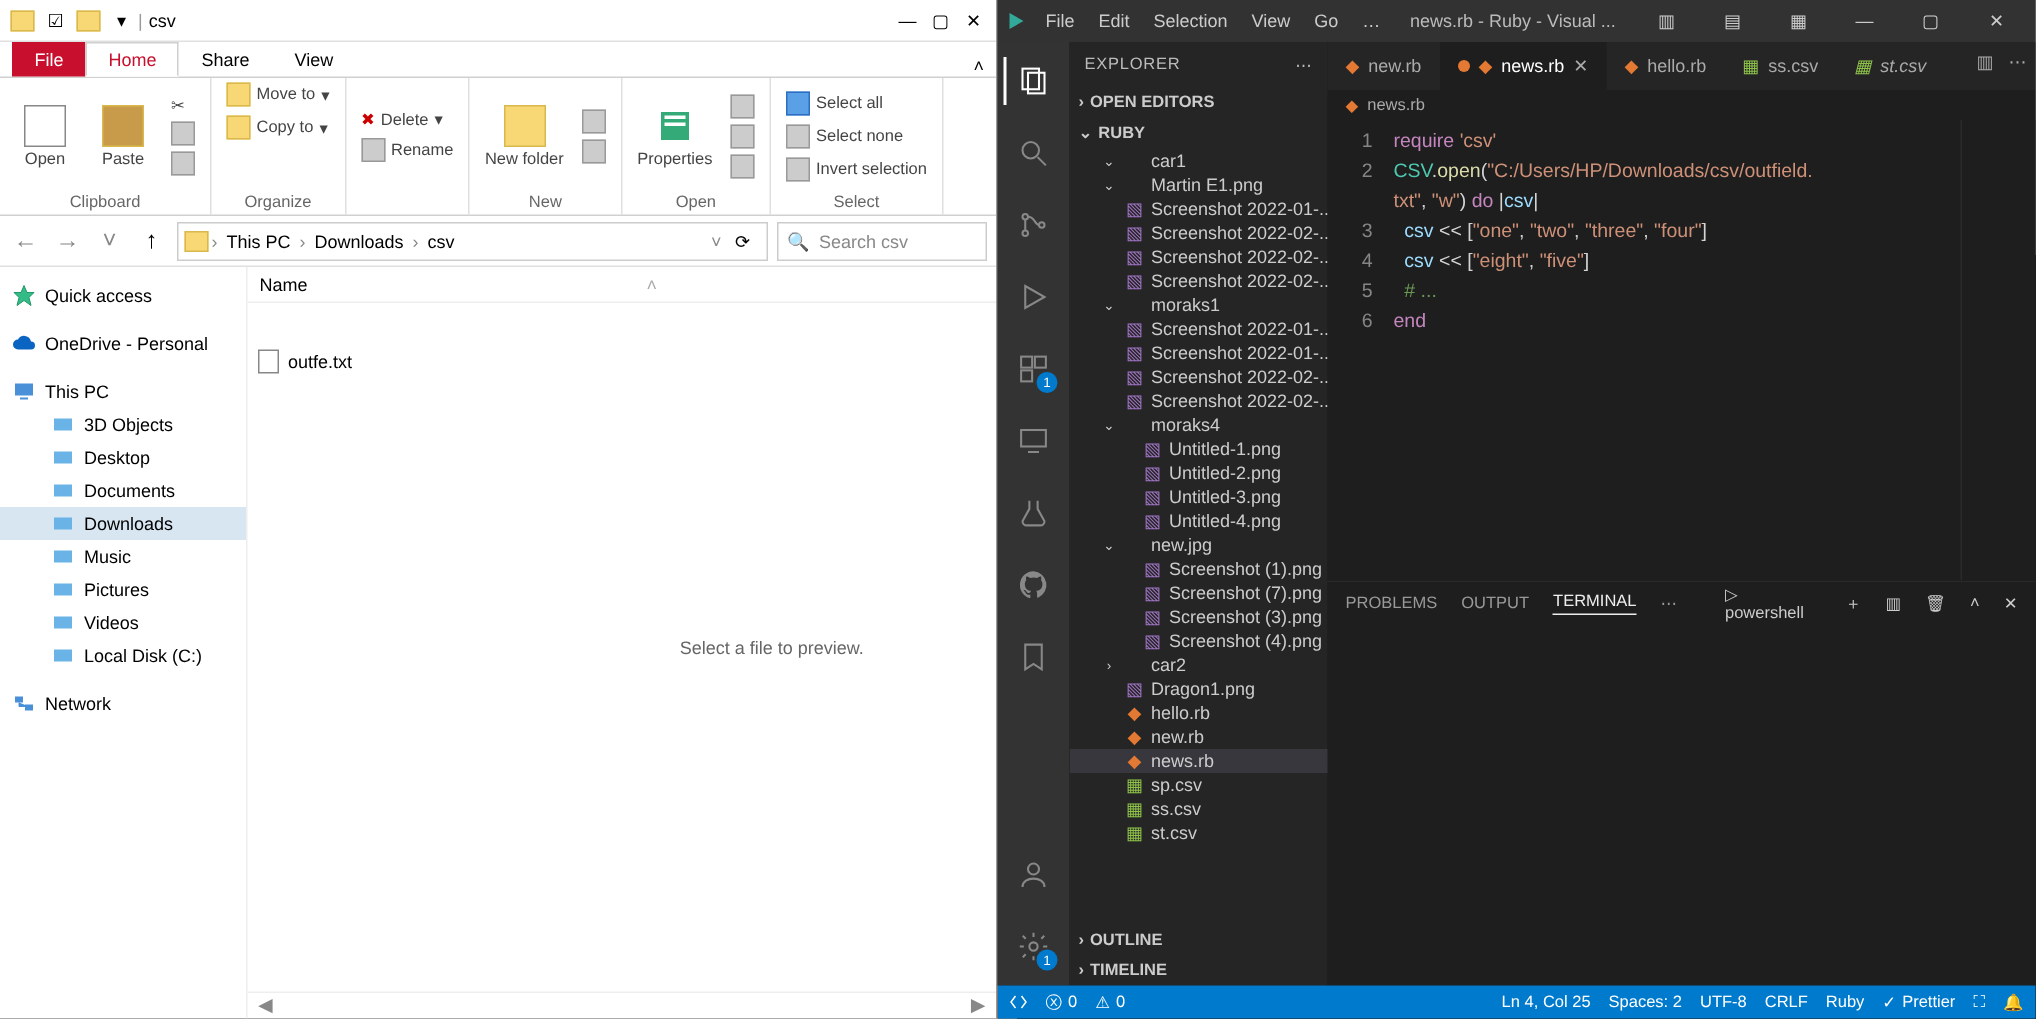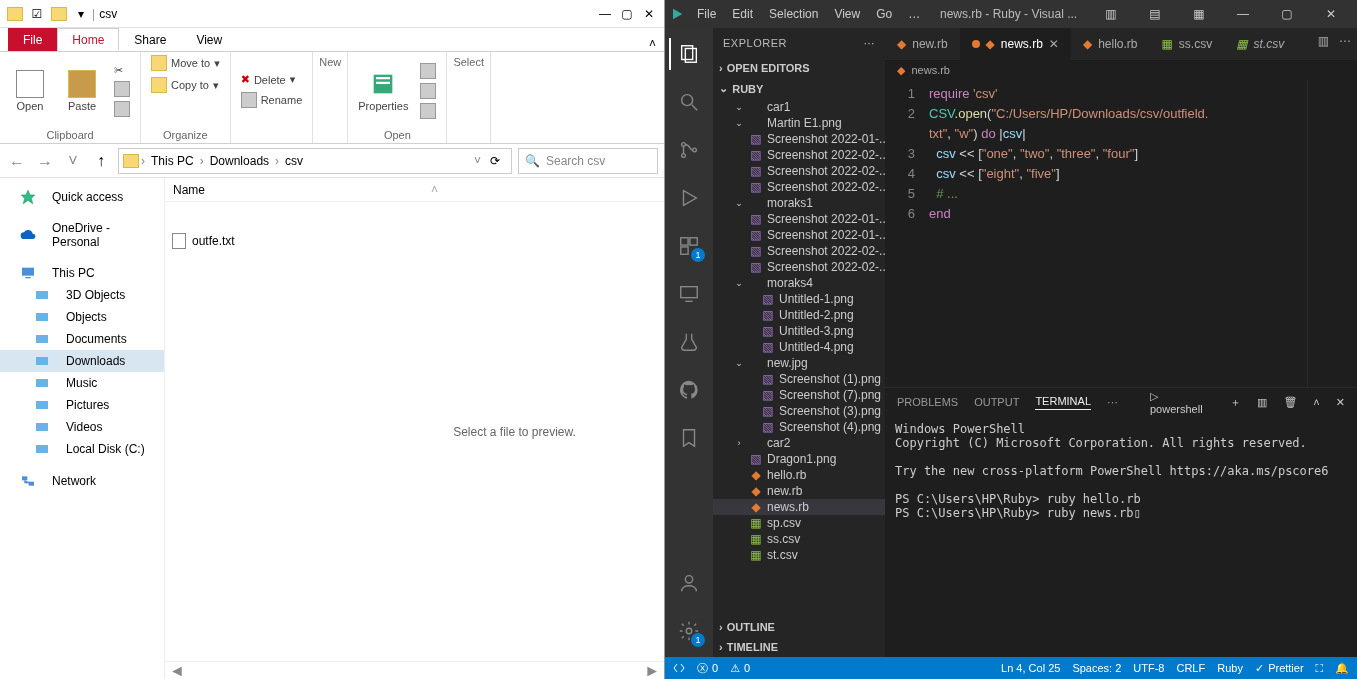--- a/index.html
+++ b/index.html
@@ -23,21 +23,21 @@
 .rsmall .fake-ic{width:16px;height:16px;}
 .fe-nav { height:34px; display:flex; align-items:center; gap:6px; padding:0 6px; border-bottom:1px solid #e0e0e0;}
 .navarrow{width:22px;height:22px;display:flex;align-items:center;justify-content:center;color:#888;cursor:pointer;}
 .navarrow.enabled{color:#000;}
 .breadcrumbs{flex:1; display:flex; align-items:center; height:26px; border:1px solid #ccc; padding:0 4px; font-size:12px; gap:2px;}
 .breadcrumbs .bc{padding:0 4px;cursor:pointer;}
 .breadcrumbs .sep{color:#888;}
 .fe-search{width:140px;height:26px;border:1px solid #ccc;display:flex;align-items:center;padding:0 6px;font-size:12px;color:#888;gap:6px;}
 .fe-body{flex:1;display:flex;min-height:0;}
 .fe-side{width:165px;border-right:1px solid #eee;overflow:auto;padding:8px 0;font-size:12px;}
-.fe-side .sitem{display:flex;align-items:center;gap:16px;padding:3px 6px 3px 20px;cursor:pointer;}
+.fe-side .sitem{display:flex;align-items:center;gap:6px;padding:3px 6px 3px 8px;cursor:pointer;}
 .fe-side .sitem.selected{background:#d8e6f2;}
 .fe-side .sitem .sic{width:16px;height:16px;flex-shrink:0;}
 .fe-side .spacer{height:10px;}
 .fe-main{flex:1;display:flex;flex-direction:column;}
 .fe-cols{height:24px;border-bottom:1px solid #eee;display:flex;align-items:center;font-size:12px;padding-left:8px;}
 .fe-list{flex:1;display:flex;min-height:0;}
 .fe-files{width:200px;padding:4px;font-size:12px;}
 .fe-files .fitem{display:flex;align-items:center;gap:6px;padding:3px;cursor:pointer;margin-top:24px;}
 .fe-preview{flex:1;display:flex;align-items:center;justify-content:center;color:#666;font-size:12px;}
 .fe-scroll{height:18px;border-top:1px solid #eee;display:flex;align-items:center;justify-content:space-between;padding:0 4px;color:#888;}
@@ -156,20 +156,34 @@
       <div class="row" style="flex-direction:column;align-items:flex-start;justify-content:center;">
         <div class="rsmall"><span style="color:#c00;">✖</span><span>Delete</span>▾</div>
         <div class="rsmall">
             <span class="fake-ic gray"></span>
             <span>Rename</span>
           </div>
       </div>
       <div class="glabel">&nbsp;</div>
     </div>
     <div class="rgroup">
+      <div class="row">
+        <div class="rbtn">
+            <span class="fake-ic"></span>
+            <span style="text-align:center;">New folder</span>
+          </div>
+        <div style="display:flex;flex-direction:column;gap:2px;">
+          <div class="rsmall">
+              <span class="fake-ic gray"></span>
+            </div>
+          <div class="rsmall">
+              <span class="fake-ic gray"></span>
+            </div>
+        </div>
+      </div>
       <div class="glabel">New</div>
     </div>
     <div class="rgroup">
       <div class="row">
         <div class="rbtn">
             <svg viewBox="0 0 24 24">
               <path fill="#3a7" d="M4 4h16v16H4z"></path>
               <path fill="#fff" d="M6 6h12v2H6zm0 4h12v2H6z"></path>
             </svg>
             <span>Properties</span>
@@ -182,20 +196,34 @@
               <span class="fake-ic gray"></span>
             </div>
           <div class="rsmall">
               <span class="fake-ic gray"></span>
             </div>
         </div>
       </div>
       <div class="glabel">Open</div>
     </div>
     <div class="rgroup">
+      <div class="row" style="flex-direction:column;align-items:flex-start;justify-content:center;">
+        <div class="rsmall">
+            <span class="fake-ic blue"></span>
+            <span>Select all</span>
+          </div>
+        <div class="rsmall">
+            <span class="fake-ic gray"></span>
+            <span>Select none</span>
+          </div>
+        <div class="rsmall">
+            <span class="fake-ic gray"></span>
+            <span>Invert selection</span>
+          </div>
+      </div>
       <div class="glabel">Select</div>
     </div>
   </div>
   <div class="fe-nav">
     <div class="navarrow">←</div>
     <div class="navarrow">→</div>
     <div class="navarrow">˅</div>
     <div class="navarrow enabled">↑</div>
     <div class="breadcrumbs">
       <span class="fake-ic" style="width:16px;height:14px;"></span>
@@ -250,21 +278,21 @@
             </svg>
           </span>
           <span>3D Objects</span>
         </div>
         <div class="sitem" style="padding-left: 34px;">
           <span class="sic">
             <svg width="16" height="16" viewBox="0 0 24 24" fill="#69b3e7">
               <rect x="3" y="6" width="18" height="12"></rect>
             </svg>
           </span>
-          <span>Objects</span>
+          <span>Desktop</span>
         </div>
         <div class="sitem" style="padding-left: 34px;">
           <span class="sic">
             <svg width="16" height="16" viewBox="0 0 24 24" fill="#69b3e7">
               <rect x="3" y="6" width="18" height="12"></rect>
             </svg>
           </span>
           <span>Documents</span>
         </div>
         <div class="sitem selected" style="padding-left: 34px;">
@@ -709,27 +737,20 @@
           <span class="pt active">TERMINAL</span>
           <span class="pt">⋯</span>
           <span class="grow"></span>
           <span class="pact">▷ <span>powershell</span></span>
           <span class="pact">＋</span>
           <span class="pact">▥</span>
           <span class="pact">🗑</span>
           <span class="pact">˄</span>
           <span class="pact">✕</span>
         </div>
-        <div class="term">Windows PowerShell
-Copyright (C) Microsoft Corporation. All rights reserved.
-
-Try the new cross-platform PowerShell https://aka.ms/pscore6
-
-PS C:\Users\HP\Ruby&gt; ruby hello.rb
-PS C:\Users\HP\Ruby&gt; ruby news.rb▯</div>
       </div>
     </div>
   </div>
   <div class="statusbar">
     <span class="si">
         <svg width="12" height="12" viewBox="0 0 24 24" fill="none" stroke="#fff" stroke-width="2">
           <path d="M8 4l-6 8 6 8M16 4l6 8-6 8"></path>
         </svg>
       </span>
     <span class="si">ⓧ <span>0</span></span>

